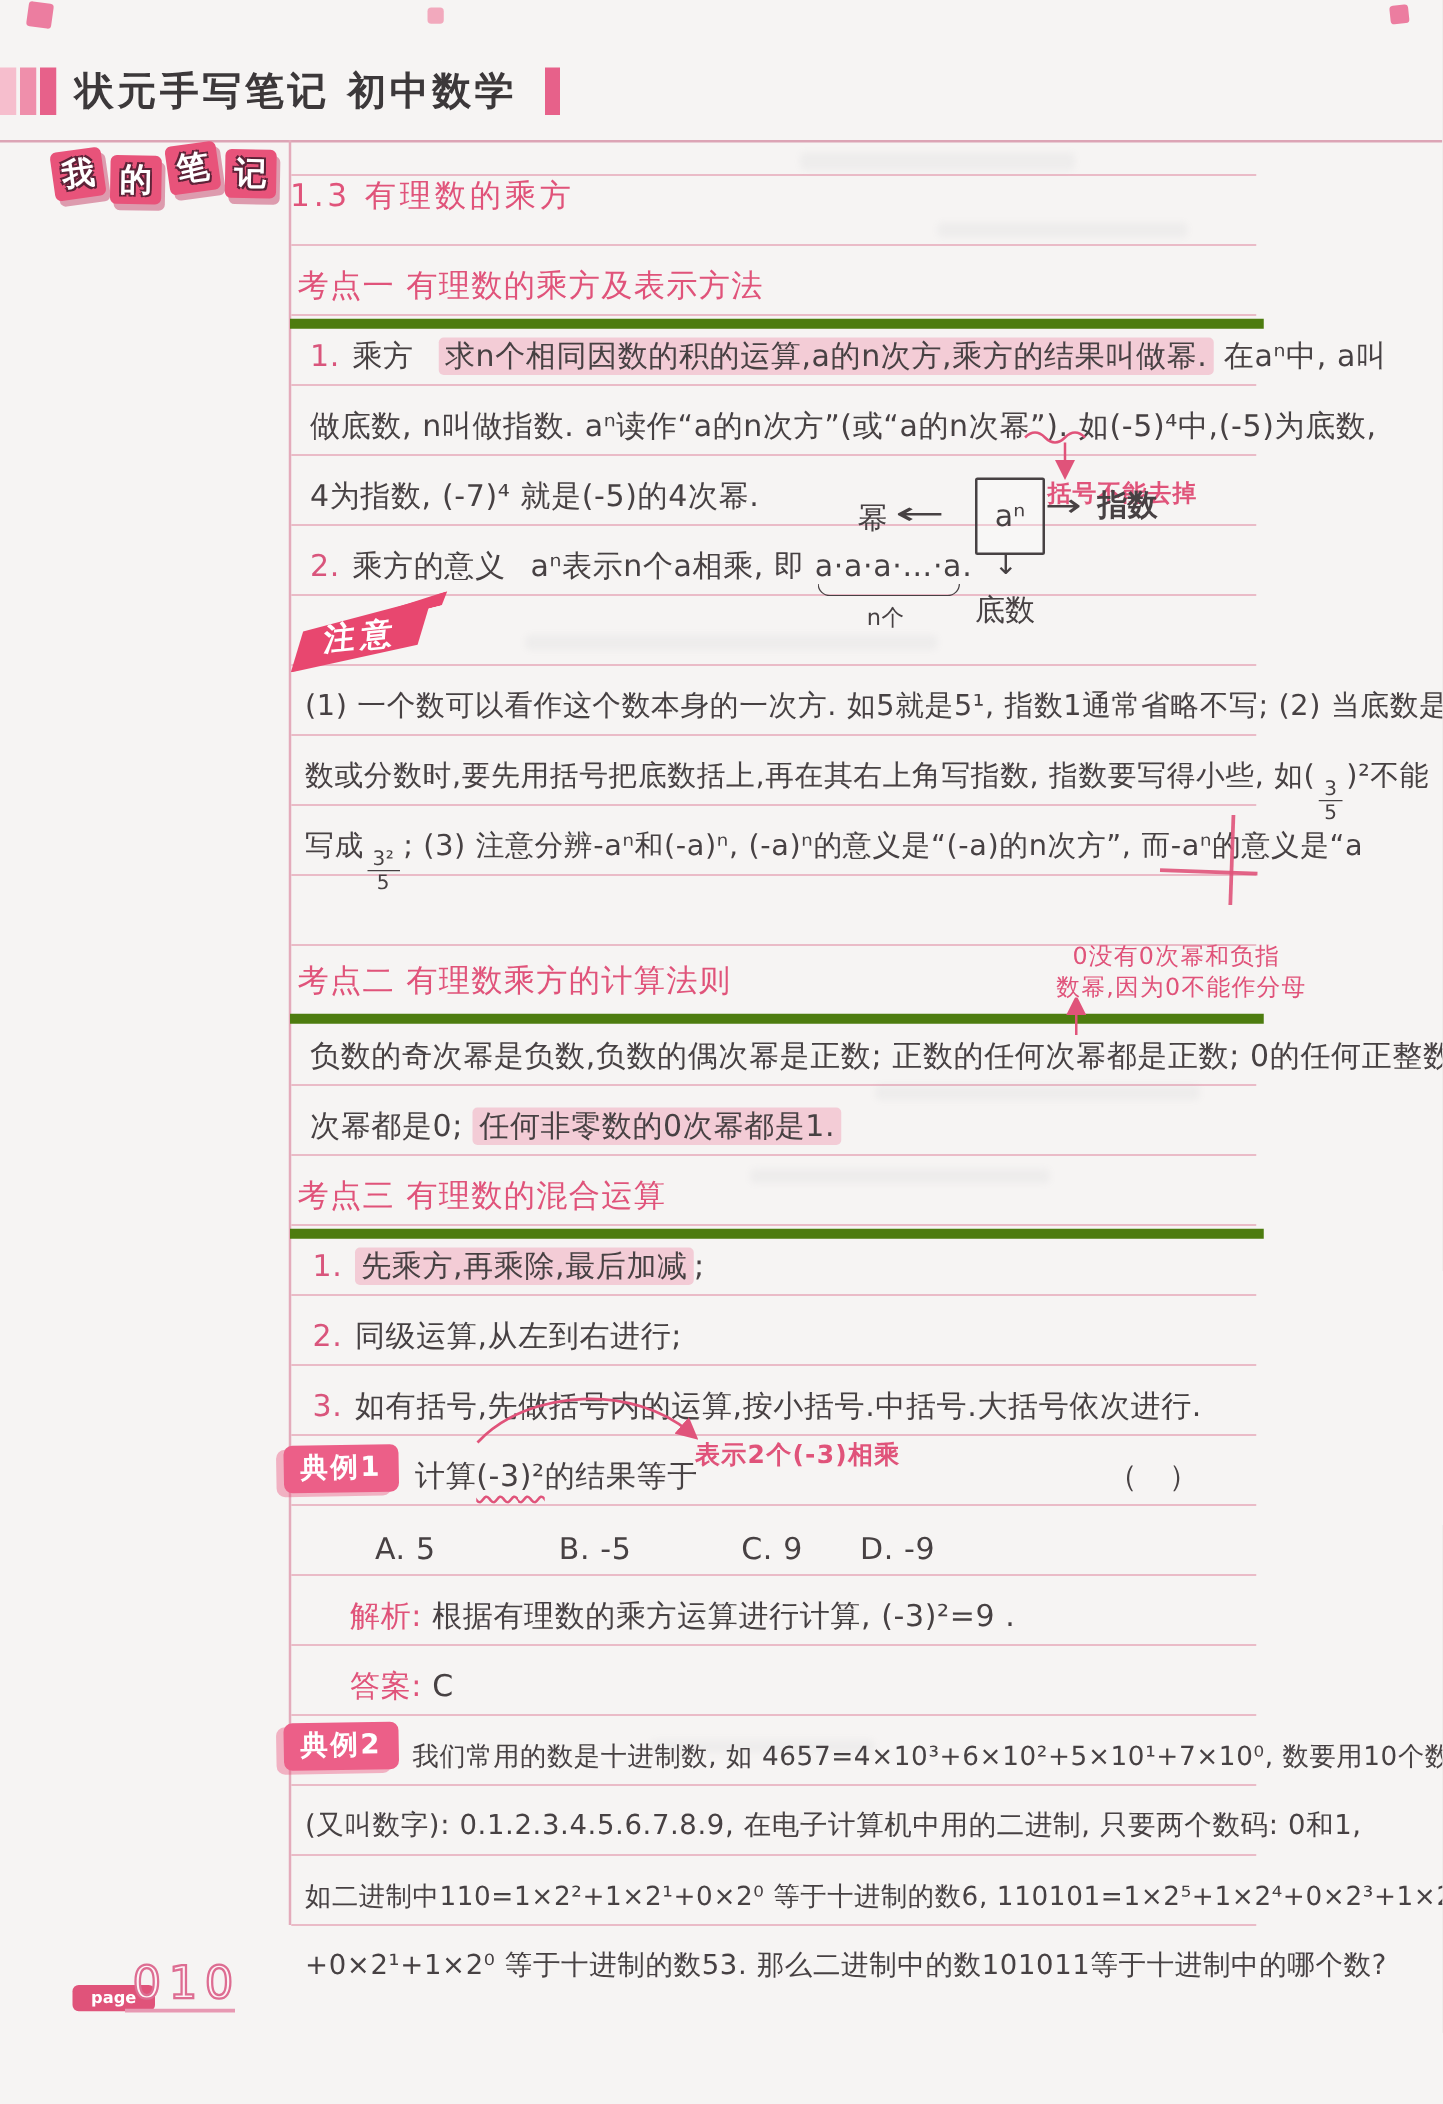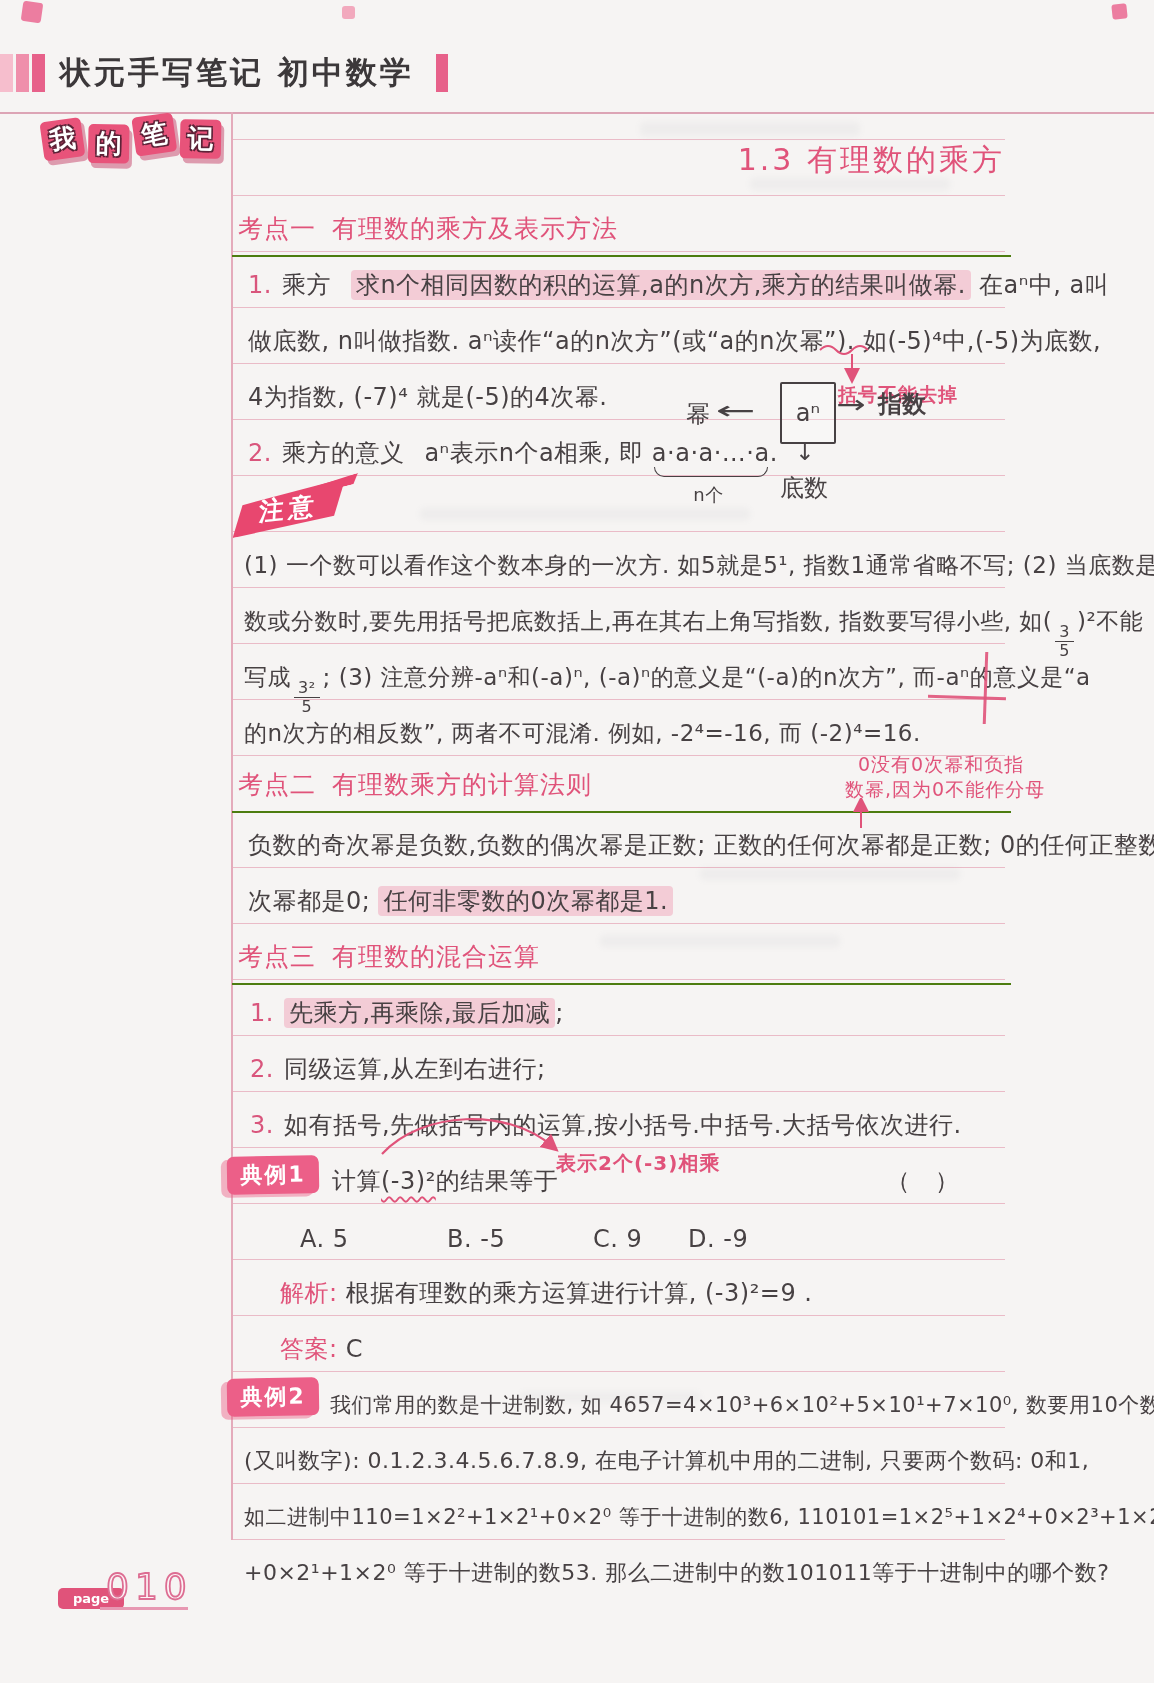--- a/index.html
+++ b/index.html
@@ -20,24 +20,24 @@
   .ghost{position:absolute;background:#868e96;opacity:.07;filter:blur(3px);border-radius:4px;}
   
   .my-notes{position:absolute;left:42px;top:116px;display:flex;transform:rotate(-3deg);}
   .mn-tile{width:41px;height:39px;background:#e8537a;border-radius:5px;margin-right:5px;color:#fff;
            font-weight:bold;font-size:26px;display:flex;align-items:center;justify-content:center;
            box-shadow:3px 5px 0 #dd9bae;
            text-shadow:-1.5px -1.5px 0 #5d2338,1.5px -1.5px 0 #5d2338,-1.5px 1.5px 0 #5d2338,1.5px 1.5px 0 #5d2338;}
   .mn-tile:nth-child(odd){transform:rotate(-5deg);}
   .mn-tile:nth-child(even){transform:rotate(4deg);margin-top:7px;}
   
-  .lesson-title{position:absolute;left:232px;top:140px;width:773px;text-align:right;
-                font-size:30px;color:#e0537a;letter-spacing:3px;}
+  .lesson-title{position:absolute;left:232px;top:140px;width:773px;text-align:left;
+                font-size:25px;color:#e0537a;letter-spacing:3px;}
   .kaodian{position:absolute;left:232px;width:773px;color:#e0537a;font-size:25px;letter-spacing:1px;
-           padding:0 0 10px 6px;border-bottom:2px solid #4d7c0f;white-space:nowrap;font-family:Liberation Mono, monospace;}
+           padding:0 0 10px 6px;border-bottom:8px solid #4d7c0f;white-space:nowrap;}
   .ln{position:absolute;white-space:nowrap;font-size:24px;line-height:34px;letter-spacing:.5px;}
   .pk{color:#e0537a;}
   .num{color:#d9557c;margin-right:10px;font-size:24px;}
   .term{margin-right:20px;}
   .hl{background:rgba(238,128,160,.35);border-radius:4px;padding:1px 5px;}
   .annot{position:absolute;color:#e0537a;font-size:19px;white-space:nowrap;letter-spacing:1px;}
   
   .frac{display:inline-flex;flex-direction:column;align-items:center;font-size:16px;line-height:1.15;
         vertical-align:-8px;margin:0 3px;}
   .frac-num{border-bottom:1.6px solid #474143;padding:0 4px;}
@@ -157,21 +157,20 @@
         <span class="frac-num">3</span>
         <span>5</span>
       </span><span>)²不能</span>
   </div>
   <div class="ln" style="left:244px;top:660px;font-size:23px;">
     <span>写成</span><span class="frac">
         <span class="frac-num">3²</span>
         <span>5</span>
       </span><span>; (3) 注意分辨-aⁿ和(-a)ⁿ, (-a)ⁿ的意义是“(-a)的n次方”, 而-aⁿ的意义是“a</span>
   </div>
-  <div class="ln" style="left:244px;top:716px;font-size:23px;">的n次方的相反数”, 两者不可混淆. 例如, -2⁴=-16, 而 (-2)⁴=16.</div>
 
   <div class="cross-h"></div>
   <div class="cross-v"></div>
 
   <div class="kaodian" style="top:768px;">考点二 有理数乘方的计算法则</div>
   <div class="annot" style="left:858px;top:752px;">0没有0次幂和负指</div>
   <div class="annot" style="left:845px;top:777px;">数幂,因为0不能作分母</div>
   <svg class="svgmark" style="left:852px;top:798px;" width="18" height="34">
     <defs>
         <marker id="ahu" markerWidth="8" markerHeight="8" refX="4" refY="4" orient="auto">

